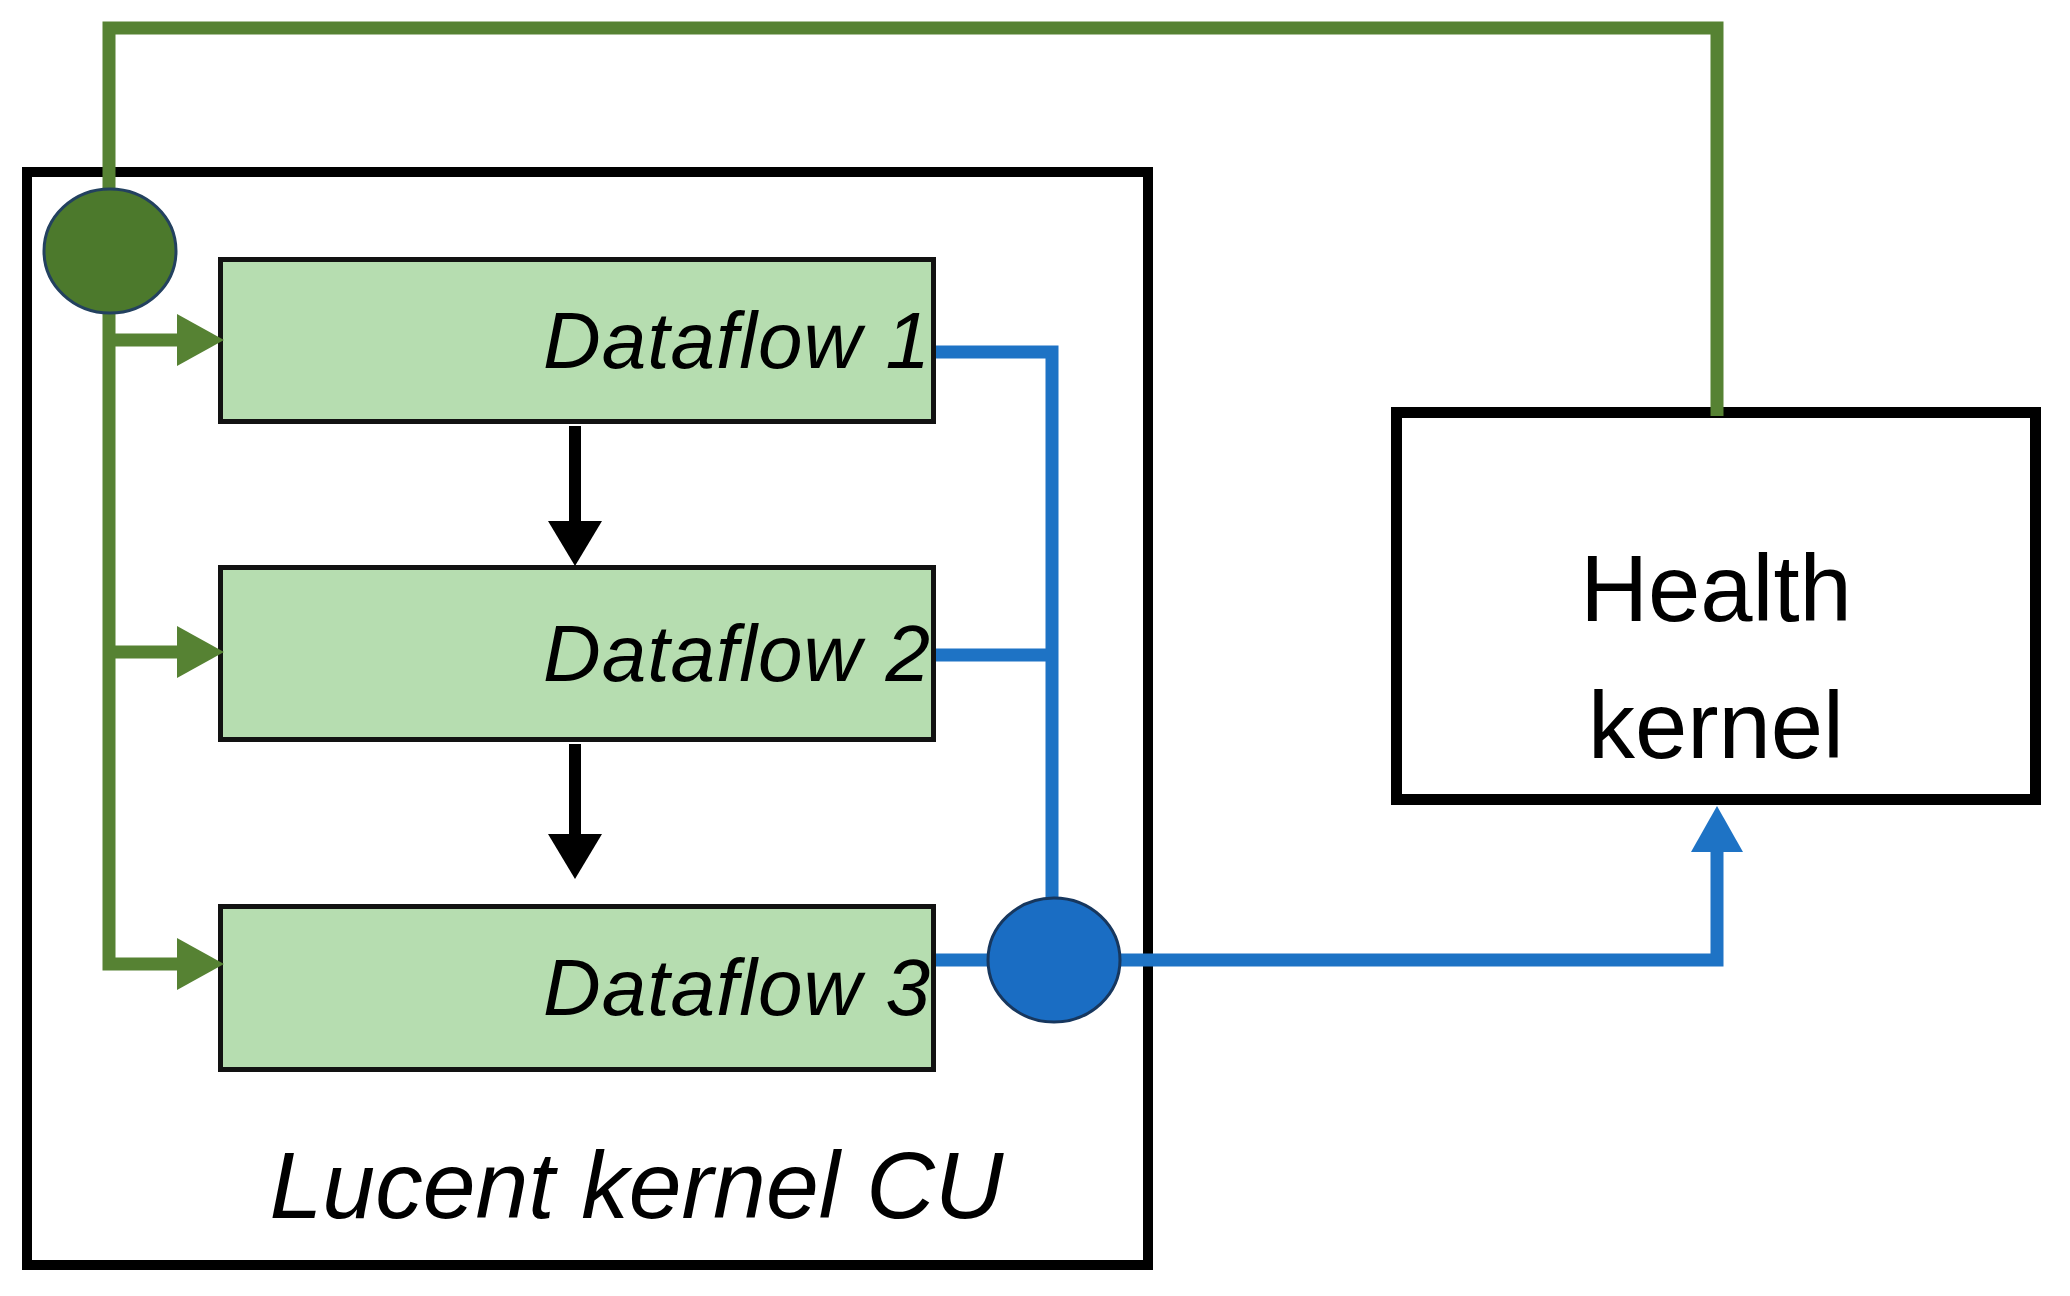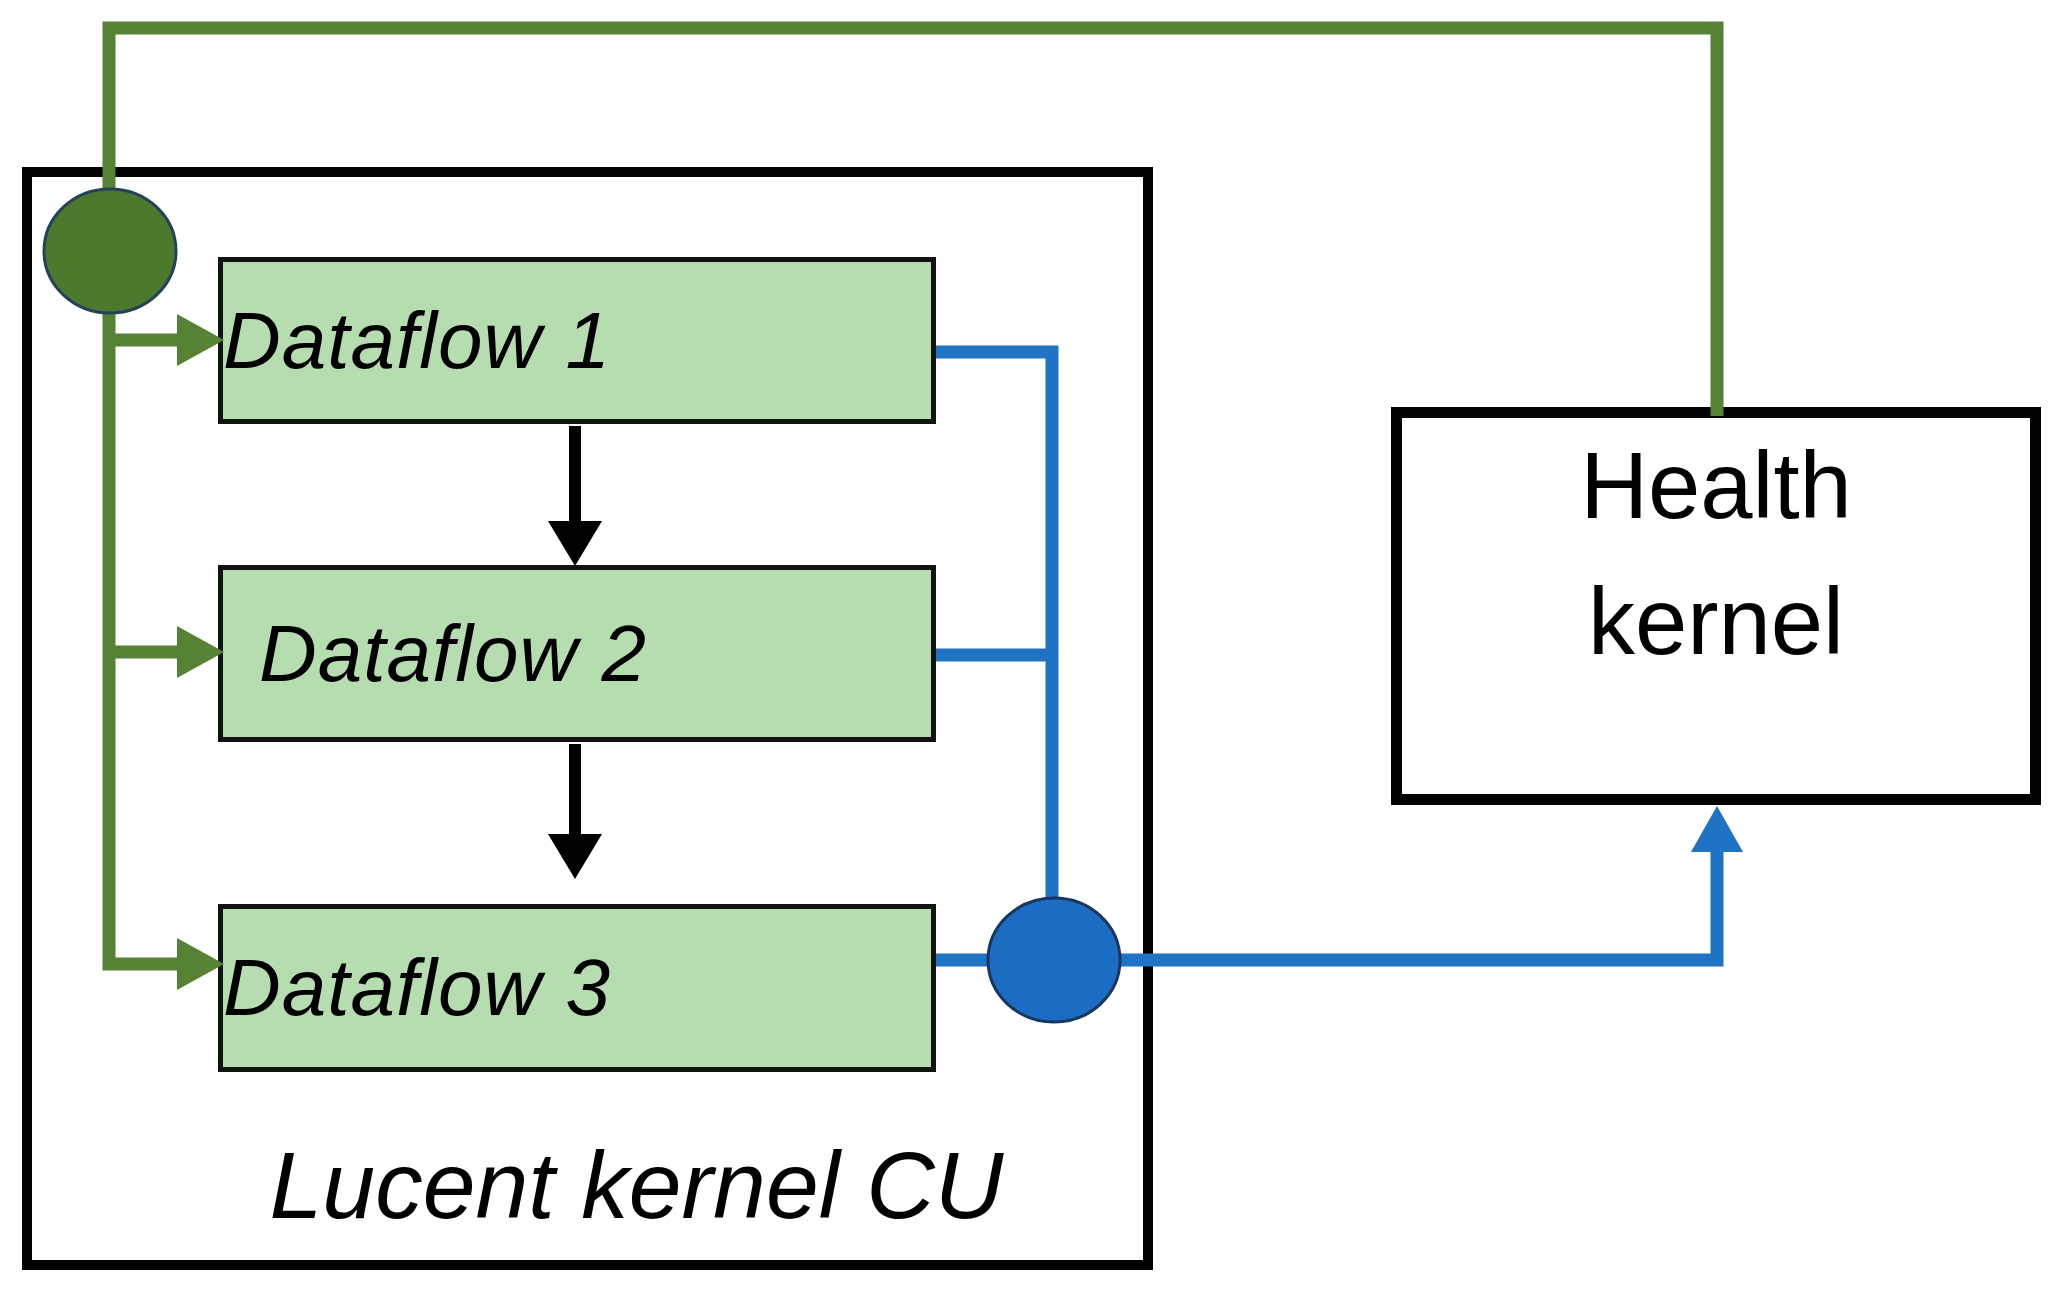--- a/index.html
+++ b/index.html
@@ -15,21 +15,21 @@
     position: relative;
     width: 2070px;
     height: 1296px;
     background: var(--bg, #ffffff);
   }
   .node {
     position: absolute;
     box-sizing: border-box;
     display: flex;
     align-items: center;
-    justify-content: flex-start;
+    justify-content: flex-end;
     color: var(--text-color, #000);
   }
   .frame-box {
     left: 22px; top: 167px;
     width: 1131px; height: 1103px;
     border: 10px solid var(--frame-border, #000);
     background: transparent;
   }
   .dataflow-box {
     left: 218px;

